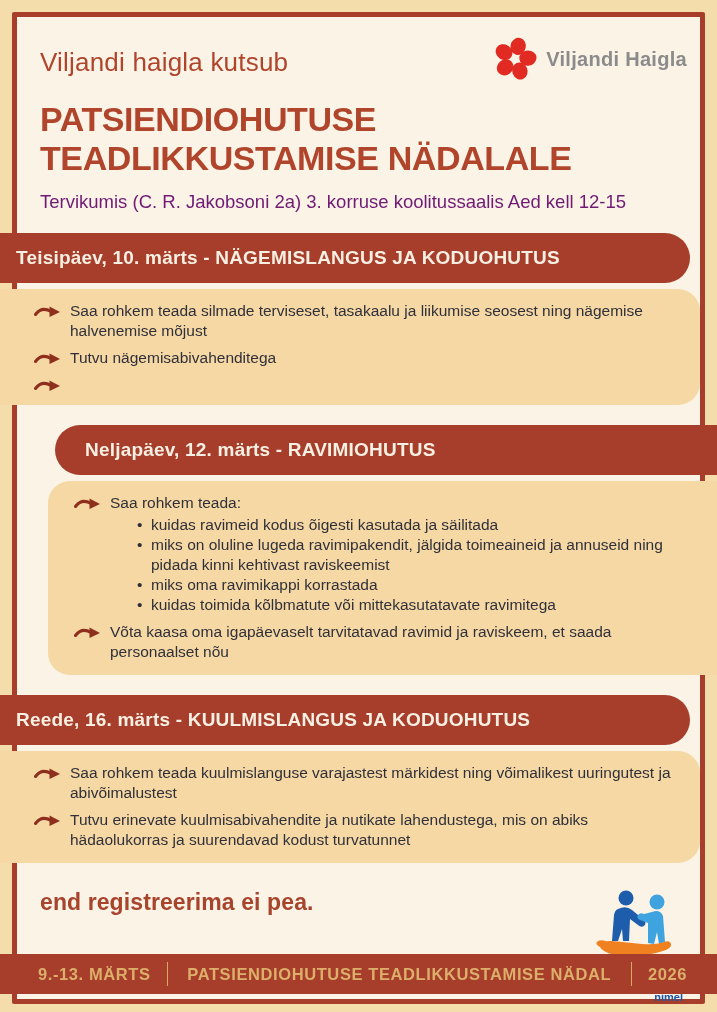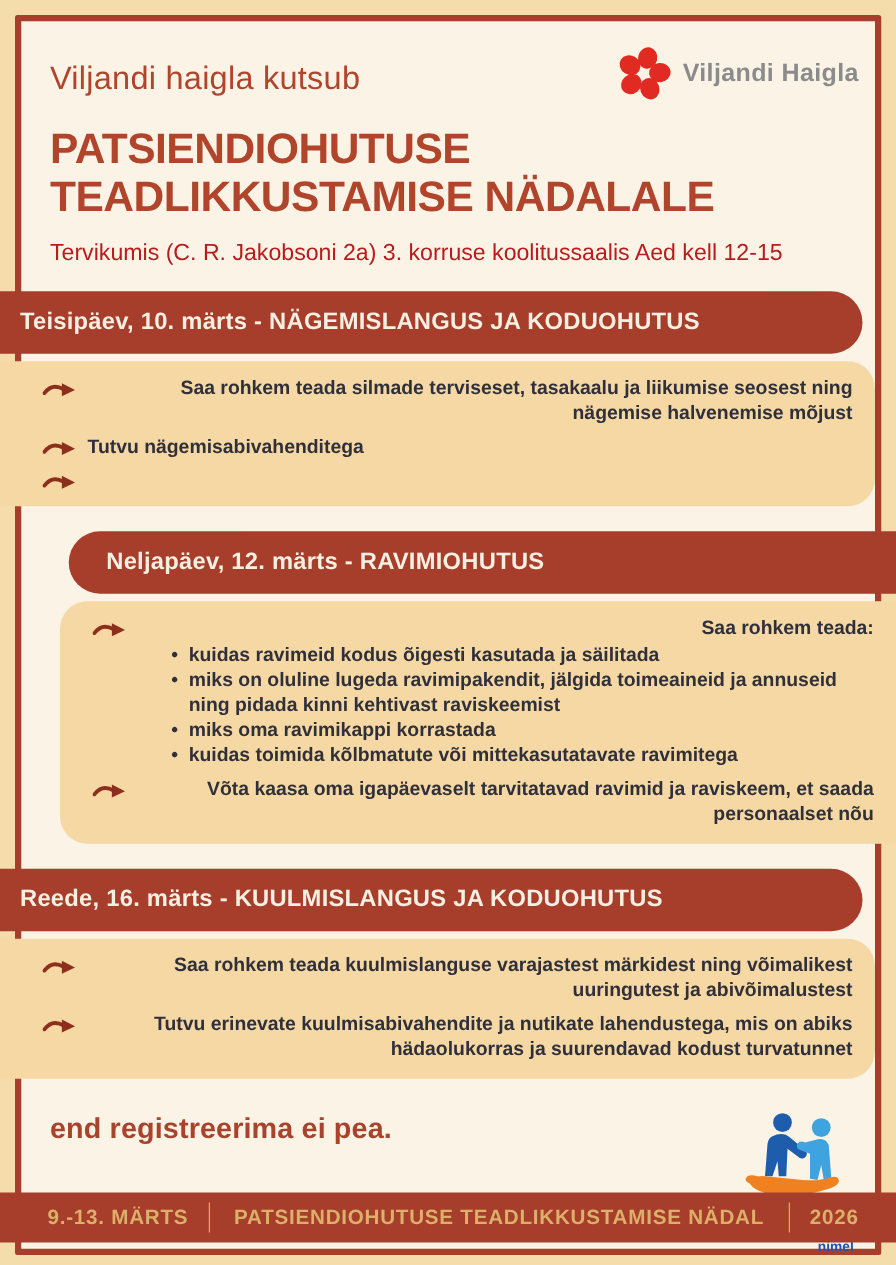--- a/index.html
+++ b/index.html
@@ -12,37 +12,37 @@
     position:absolute;top:12px;left:12px;right:12px;bottom:8px;
     background:#faf3e6;border:5px solid #a63e2b;border-radius:2px;
   }
   .content{position:absolute;inset:0;z-index:1;}
   .header{padding:34px 30px 0 40px;}
   .kicker-row{display:flex;justify-content:space-between;align-items:center;}
   .kicker{color:#b0452c;font-size:26px;font-weight:500;letter-spacing:.2px;margin-top:8px;}
   .hospital-logo{display:flex;align-items:center;gap:8px;margin-top:2px;}
   .hospital-logo .name{color:#8b8b8b;font-size:20px;font-weight:700;letter-spacing:.3px;}
   .title{margin-top:18px;color:#b0452c;font-size:34px;line-height:1.16;font-weight:800;letter-spacing:-.4px;}
-  .subtitle{margin-top:12px;color:#b91c1c;font-size:18.5px;font-weight:500;}
+  .subtitle{margin-top:12px;color:#701a75;font-size:18.5px;font-weight:500;}
   .section{margin-top:20px;}
   .banner{
     background:#a63e2b;color:#f7efe2;font-size:19px;font-weight:700;
     padding:14px 16px;letter-spacing:.2px;
   }
   .align-left  .banner{margin-right:27px;border-radius:0 26px 26px 0;padding-left:16px;}
   .align-right .banner{margin-left:55px;border-radius:26px 0 0 26px;padding-left:30px;}
   .box{background:#f6d8a4;margin-top:6px;padding:12px 18px 13px 34px;}
   .align-left  .box{margin-right:17px;border-radius:0 22px 22px 0;}
   .align-right .box{margin-left:48px;border-radius:22px 0 0 22px;padding-left:26px;}
   .bullet-row{display:flex;align-items:flex-start;gap:9px;margin-top:7px;}
   .bullet-row:first-child{margin-top:0;}
   .arrow{flex:0 0 27px;margin-top:3px;}
-  .btext{color:#30303a;font-size:15.5px;line-height:1.29;font-weight:700;text-align:right;}
+  .btext{color:#30303a;font-size:15.5px;line-height:1.29;font-weight:400;}
   ul.subs{margin:2px 0 0 0;padding-left:27px;list-style:none;}
-  ul.subs li{position:relative;padding-left:14px;color:#30303a;font-size:15.5px;line-height:1.29;font-weight:700;}
+  ul.subs li{position:relative;padding-left:14px;color:#30303a;font-size:15.5px;line-height:1.29;font-weight:400;}
   ul.subs li::before{content:"•";position:absolute;left:0;top:0;color:#30303a;}
   .closing{display:flex;justify-content:space-between;align-items:flex-start;padding:22px 18px 0 40px;}
   .closing-text{color:#a8432c;font-size:23px;font-weight:800;line-height:1.55;letter-spacing:.1px;}
   .koos{width:118px;text-align:center;margin-top:4px;}
   .koos .ktext{color:#1a57a8;font-weight:700;font-size:11px;line-height:1.18;}
   .koos .l1{display:block;text-align:left;padding-left:6px;margin-top:-14px;}
   .koos .l2{display:block;text-align:center;}
   .koos .l3{display:block;text-align:right;padding-right:16px;}
   .footer{
     position:absolute;left:0;right:0;bottom:18px;height:40px;z-index:5;

